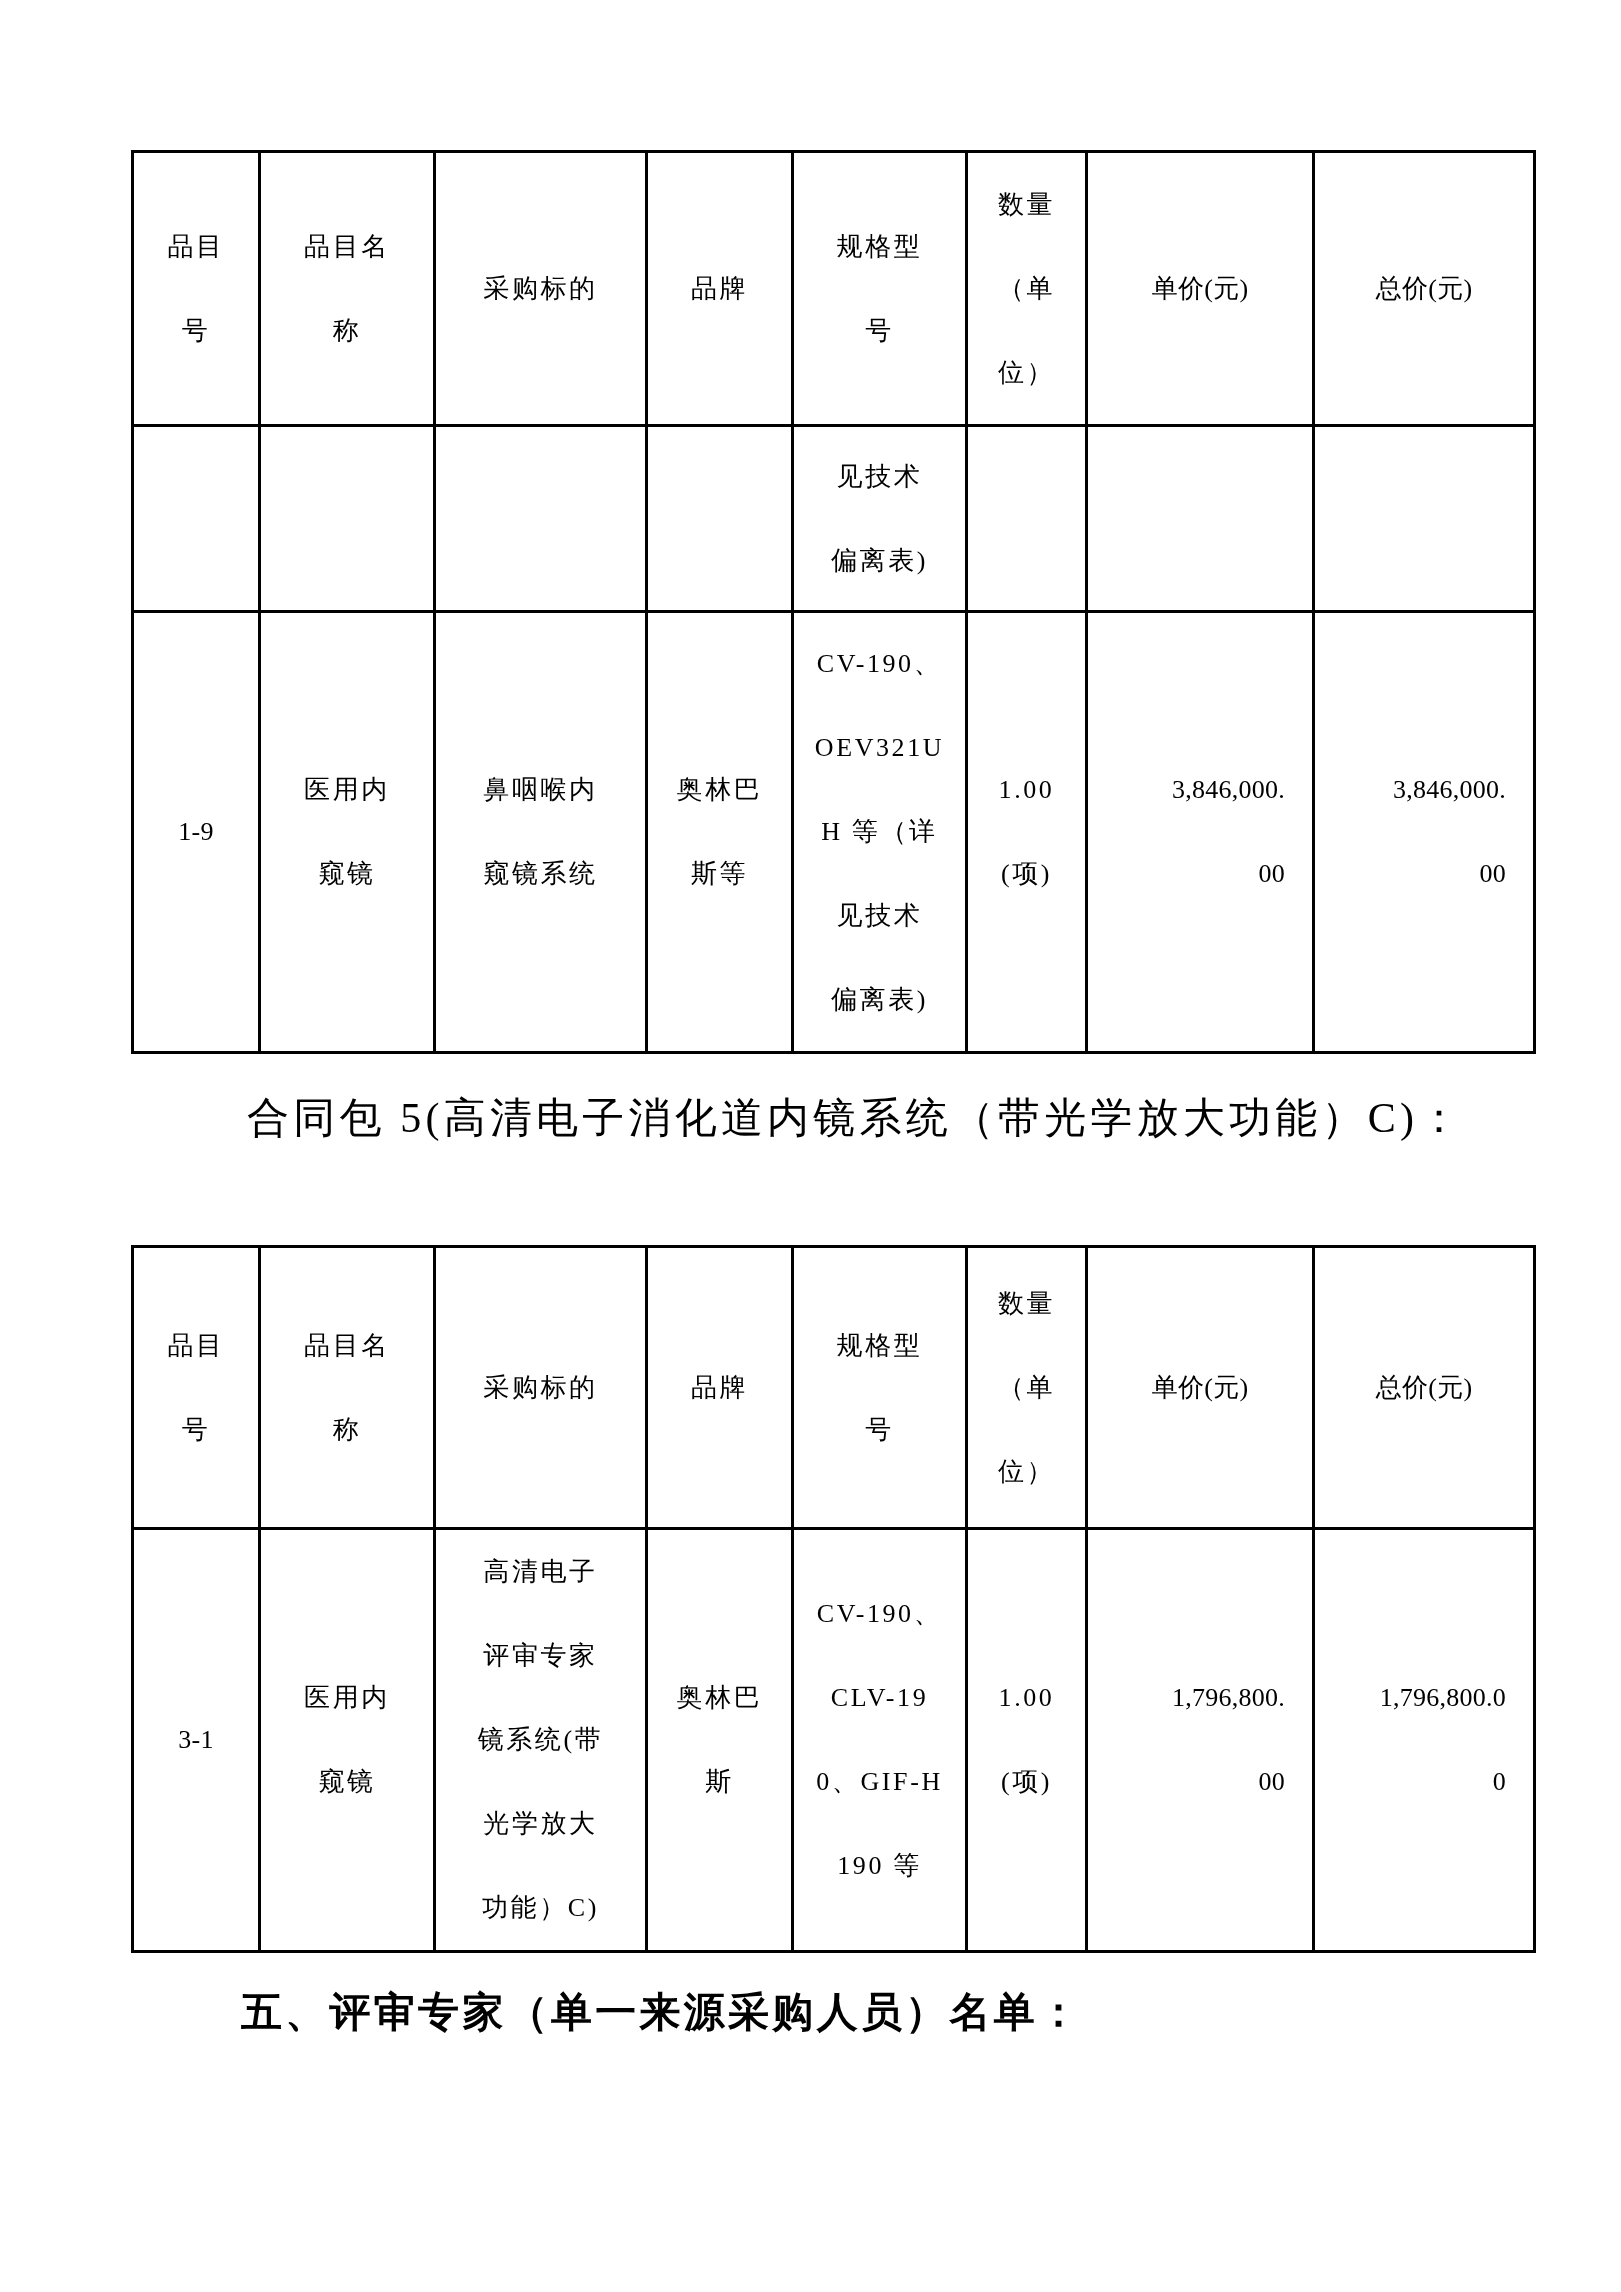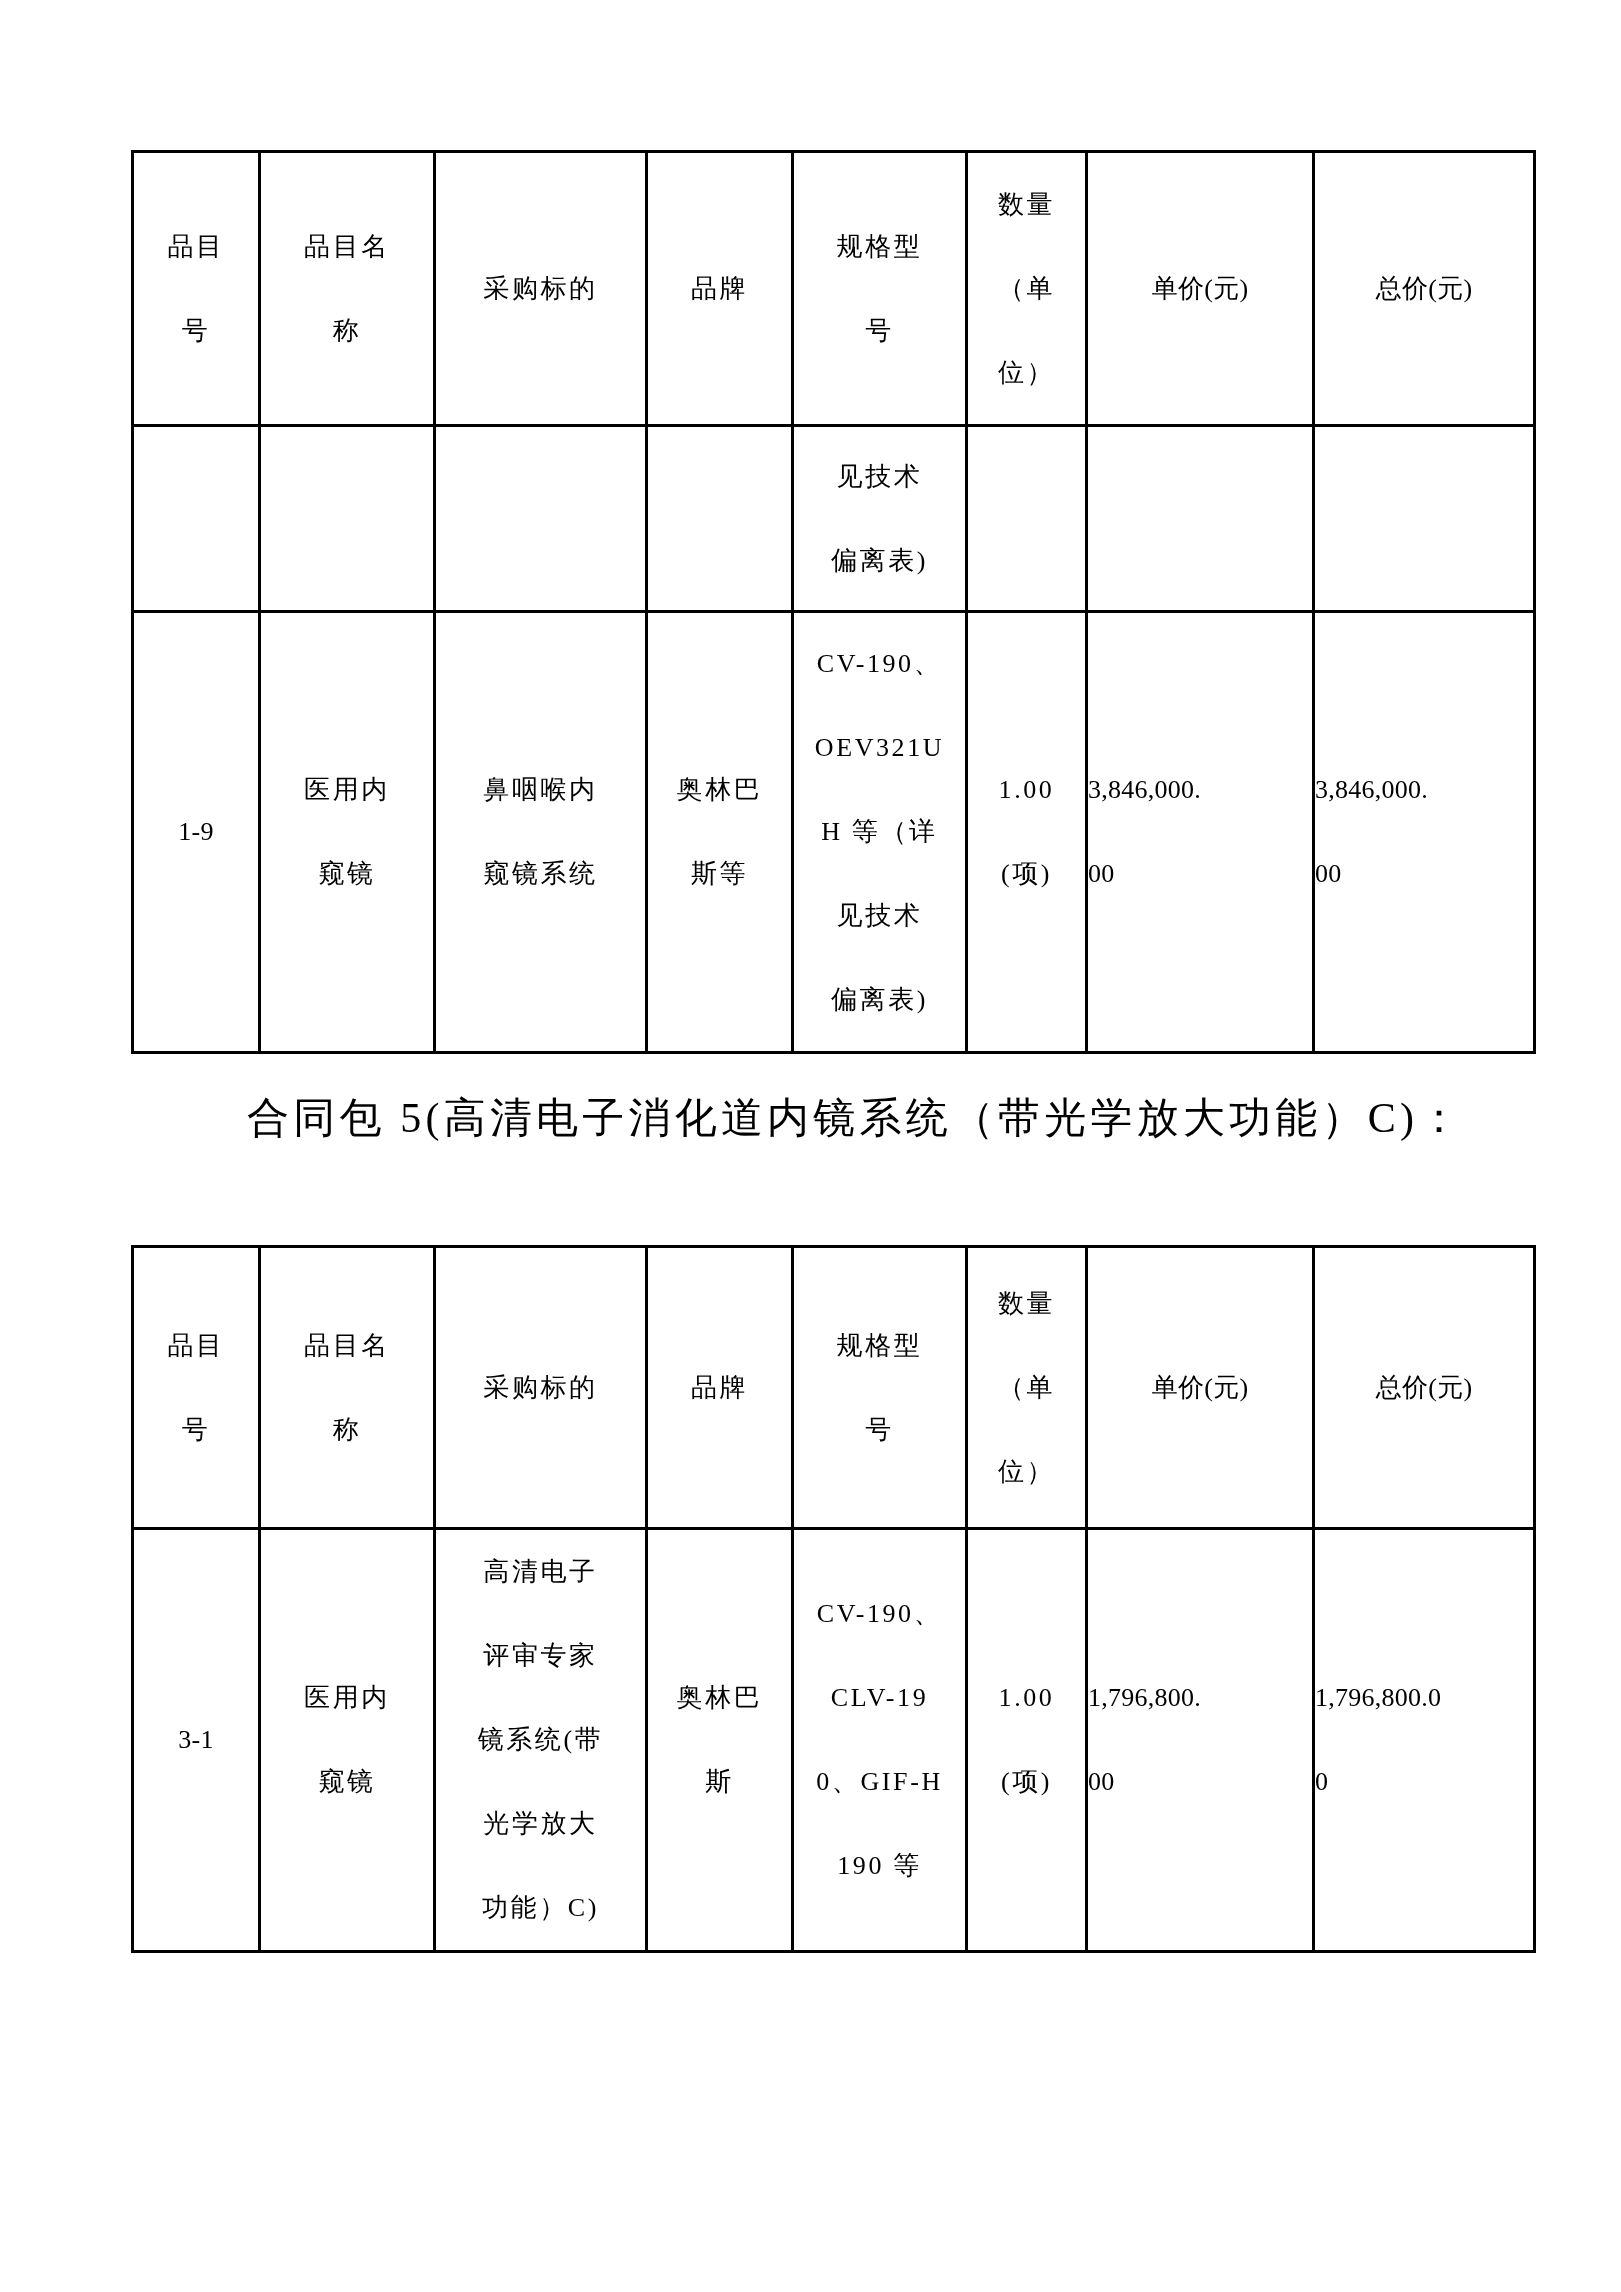--- a/index.html
+++ b/index.html
@@ -31,22 +31,22 @@
     line-height: 84px;
     letter-spacing: 0.10em;
     white-space: pre-line;
     overflow: visible;
     padding: 0;
   }
   .doc-table td.num, .doc-table th.num {
     letter-spacing: 0.01em;
   }
   .doc-table td.price {
-    text-align: left;
-    padding-right: 39px;
+    text-align: right;
+    padding-right: 27px;
     letter-spacing: 0.01em;
   }
   #table1 { left: 131px; top: 150px; }
   #table2 { left: 131px; top: 1245px; }
   #table1 tr.hdr  { height: 274px; }
   #table1 tr.rowA { height: 186px; }
   #table1 tr.rowB { height: 441px; }
   #table2 tr.hdr  { height: 282px; }
   #table2 tr.rowA { height: 421px; }
   .para {
@@ -181,15 +181,16 @@
         <td>1.00
 (项)</td>
         <td class="price">1,796,800.
 00</td>
         <td class="price">1,796,800.0
 0</td>
       </tr>
     </tbody>
   </table>
 
+  <div id="section-heading">五、评审专家（单一来源采购人员）名单：</div>
 
 </div>
 
 
 </body></html>

